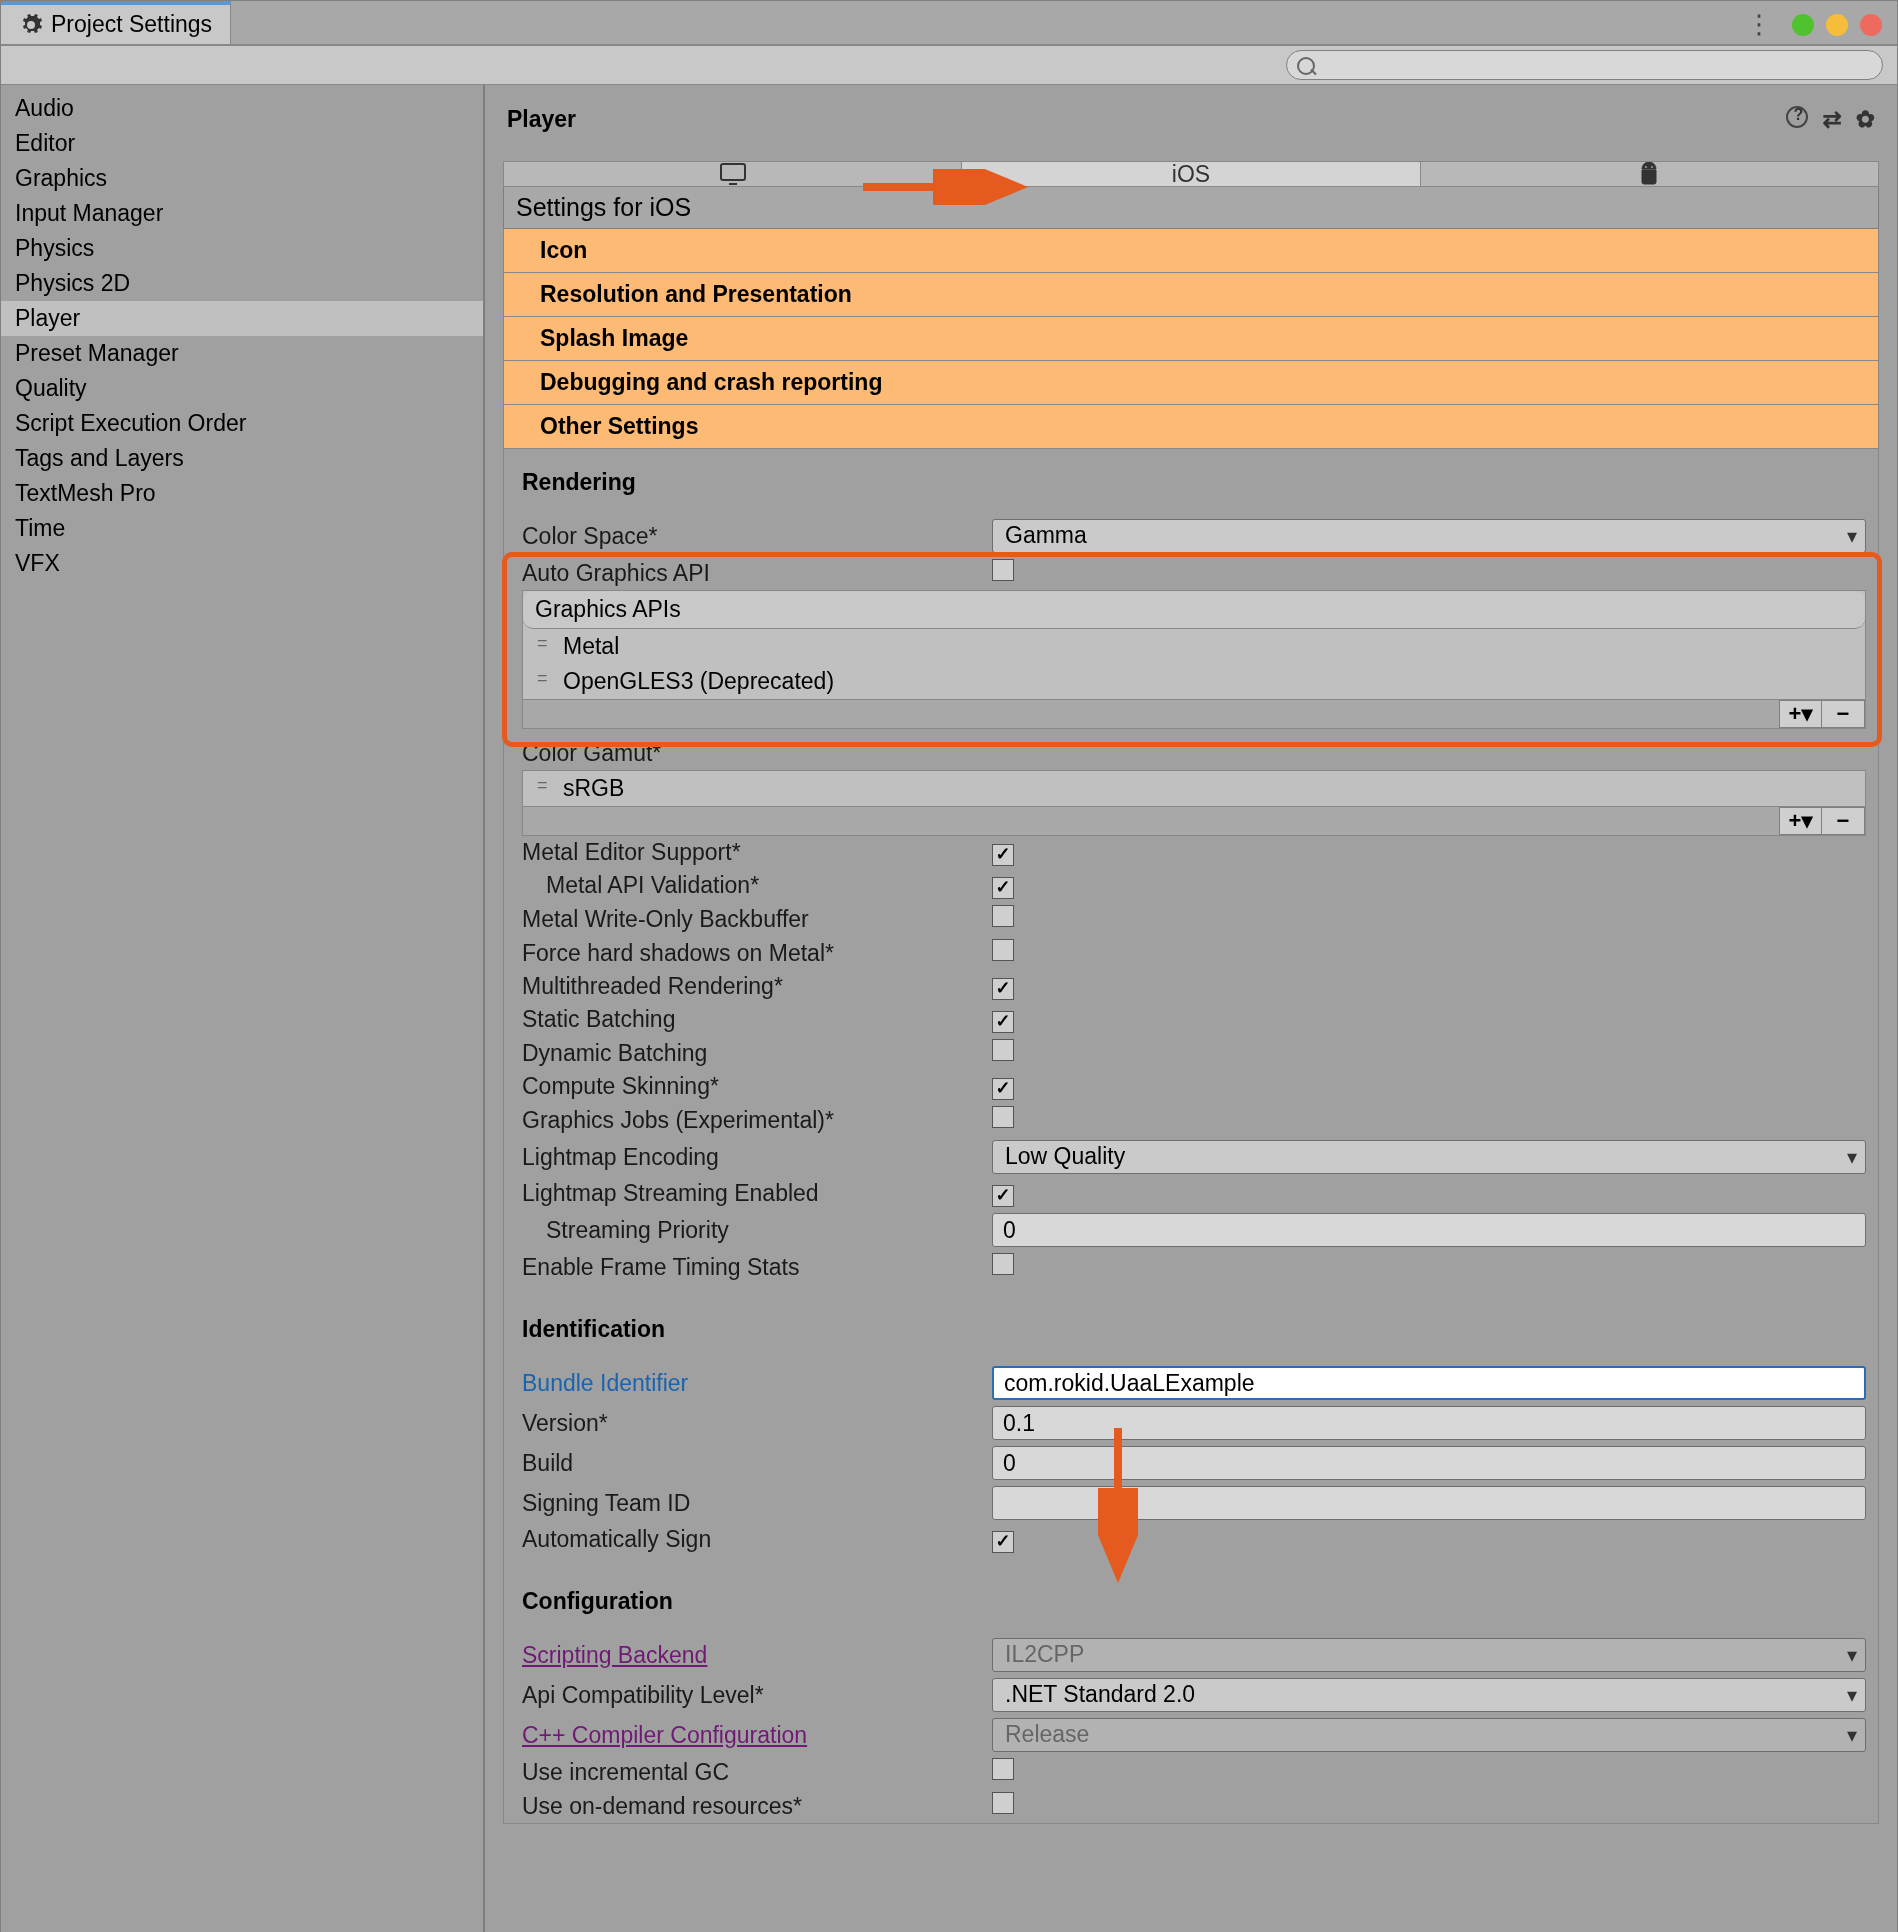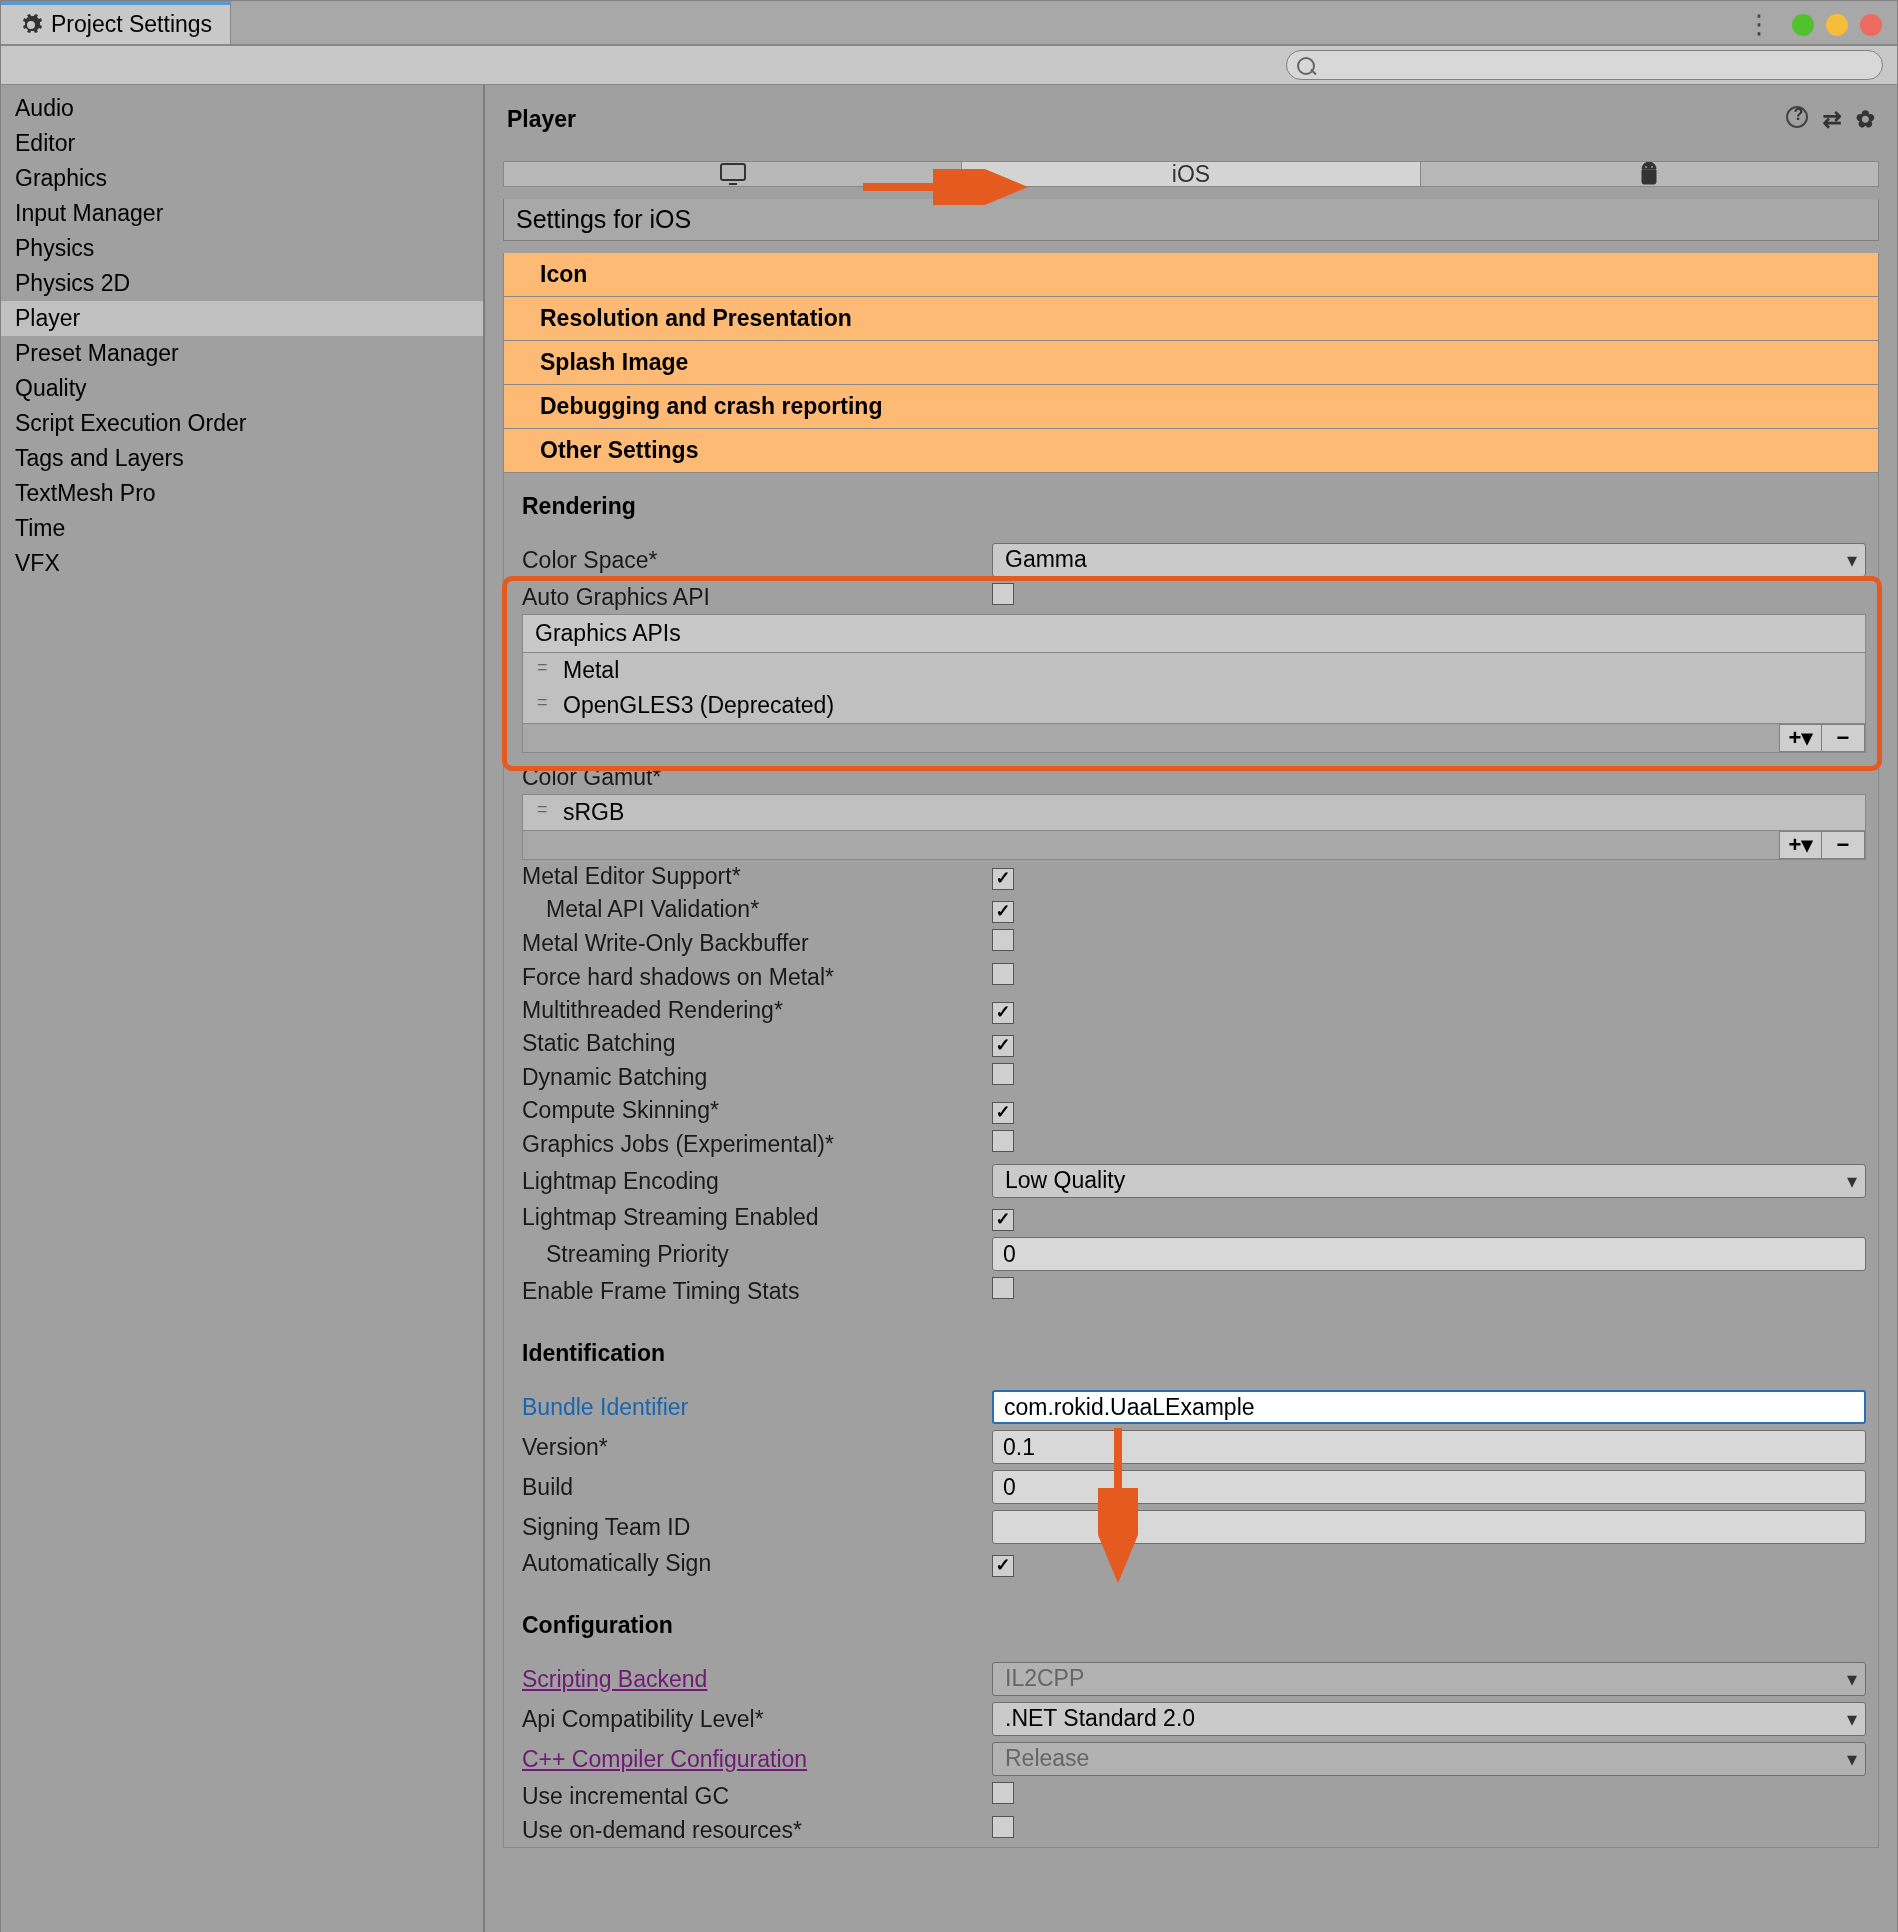--- a/index.html
+++ b/index.html
@@ -19,40 +19,40 @@
 .sidebar { width:484px; background:#a0a0a0; border-right:2px solid #7e7e7e; padding-top:6px;}
 .sb-item { padding:4px 14px; color:#000; cursor:default;}
 .sb-item.sel { background:#c0c0c0;}
 .main { flex:1; background:#a0a0a0; padding:0 8px;}
 .mtitle { display:flex; align-items:center; height:68px; padding:0 14px; font-size:40px; font-weight:bold;}
 .mtitle .ticons { margin-left:auto; display:flex; gap:14px; font-size:22px; color:#333;}
 .platrow { display:flex; margin:8px 10px 0 10px; border:1px solid #888; background:#b8b8b8;}
 .plat { flex:1; display:flex; align-items:center; justify-content:center; height:24px; border-right:1px solid #888; font-size:22px; color:#333; position:relative;}
 .plat:last-child{border-right:none;}
 .plat.sel { background:#d4d4d4;}
-.psub { margin:12px 10px; padding:6px 12px; background:#a8a8a8; border:1px solid #7e7e7e; border-top:none; font-size:25px;}
+.psub { margin:0 10px; padding:6px 12px; background:#a8a8a8; border:1px solid #7e7e7e; border-top:none; font-size:25px;}
 .foldout { margin:0 10px; padding:8px 36px; background:#fdba74; border:1px solid #888; border-top:none; font-weight:bold;}
 .foldout.open { padding-left:36px;}
 .content { margin:0 10px; border:1px solid #888; border-top:none; background:#a0a0a0;}
 .sechdr { font-weight:bold; padding:20px 18px;}
 .row { display:flex; align-items:center; padding:3px 0;}
 .lbl { padding-left:18px; width:488px; color:#1a1a1a;}
 .lbl.indent { padding-left:42px;}
 .lbl.blue { color:#1864b0;}
 .lbl.dis { color:#701a75;text-decoration:underline;}
 .ctl { flex:1; padding-right:12px;}
 .chk { width:22px; height:22px; background:#cfcfcf; border:1px solid #555; display:inline-block;}
 .chk.on::after { content:"✓"; display:block; font-size:18px; line-height:18px; text-align:center; font-weight:bold;}
 .dd { background:#cacaca; border:1px solid #6e6e6e; border-radius:3px; height:34px; padding:2px 28px 2px 12px; position:relative;}
 .dd::after{content:"▾"; position:absolute; right:8px; top:4px; font-size:20px; color:#333;}
 .dd.dis { background:#b2b2b2; color:#666;}
 .txt { background:#d8d8d8; border:1px solid #6e6e6e; border-radius:3px; height:34px; padding:2px 10px; width:100%;}
 .txt.focus { border:2px solid #2a6fb5; background:#fff;}
 .list { margin:0 12px 0 18px; background:#c0c0c0; border:1px solid #888;}
-.listhdr { padding:5px 12px; background:#c8c8c8; border-bottom:1px solid #888;}
+.listhdr { padding:5px 12px; background:#c8c8c8; border-bottom:1px solid #888;border-radius:10px;}
 .listitem { padding:4px 12px 4px 40px; position:relative;}
 .listitem::before { content:"="; position:absolute; left:14px; top:4px; color:#666; font-size:18px;}
 .listfoot { display:flex; justify-content:flex-end; padding:0; background:#a8a8a8; border-top:1px solid #888;}
 .pm { display:flex; background:#cfcfcf; border:1px solid #808080;}
 .pm span{ width:42px; text-align:center; border-right:1px solid #808080; font-weight:bold; font-size:22px;}
 .pm span:last-child{border-right:none;}
 .hl { position:absolute; border:5px solid #e55a1f; border-radius:10px; pointer-events:none; z-index:50;}
 .arrow { position:absolute; z-index:51;}
 .arrow svg { display:block;}
 .circ{width:22px;height:22px;border:2px solid #444;border-radius:50%;display:inline-block;position:relative;}

